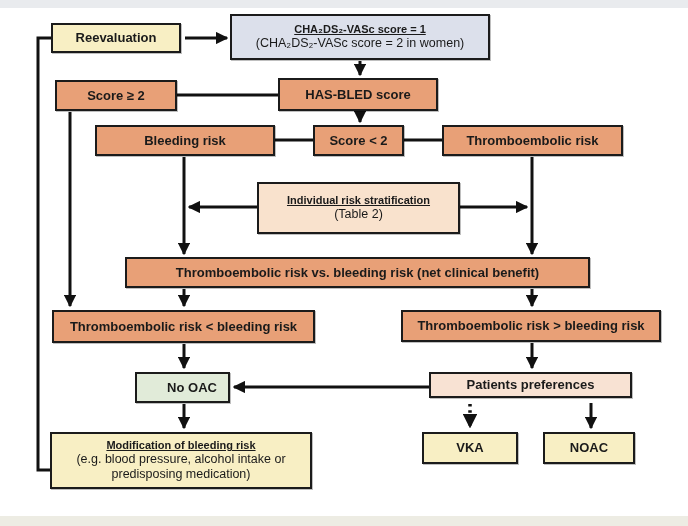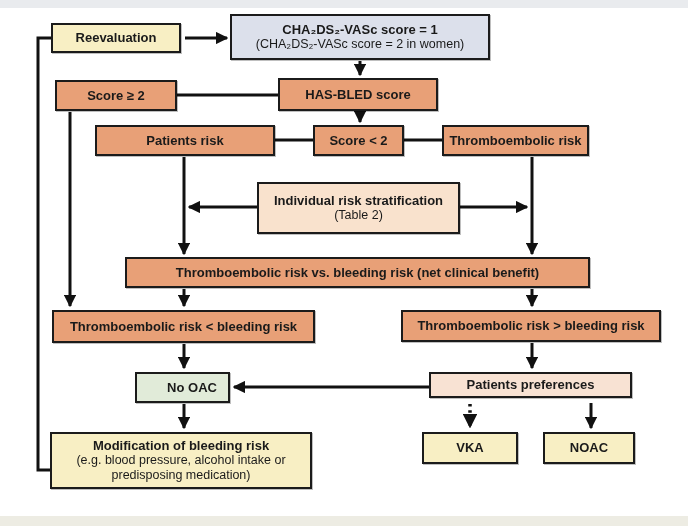--- a/index.html
+++ b/index.html
@@ -12,38 +12,38 @@
   #edge-top{top:0;height:8px;background:#e9ebee;}
   #edge-bottom{top:516px;height:10px;background:#edece3;}
   svg.wires{position:absolute;left:0;top:0;width:688px;height:526px;pointer-events:none;}
   .node{
     position:absolute;box-sizing:border-box;
     border:2.5px solid var(--border);
     display:flex;flex-direction:column;align-items:center;justify-content:center;
     text-align:center;color:#1a1a1a;line-height:1.18;
     box-shadow:1px 1px 0 rgba(0,0,0,0.25);
   }
-  .node .l1{font-weight:bold;font-size:13px;}
+  .node .l1{font-weight:bold;font-size:11px;text-decoration:underline;}
   .node .l2,.node .l3{font-weight:normal;font-size:12.5px;}
   .bold-label{font-weight:bold;font-size:13px;}
   .orange{background:var(--orange);}
   .cream{background:var(--cream);}
   .lavender{background:var(--lavender);}
   .peach{background:var(--peach);align-items:center;}
   .pink{background:var(--pink);}
   .green{background:var(--green);padding-left:19px;}
 
   
   #n-reevaluation{left:51px;top:23px;width:130px;height:30px;}
   #n-chadsvasc{left:230px;top:14px;width:260px;height:46px;}
   #n-score-ge-2{left:55px;top:80px;width:122px;height:31px;}
   #n-has-bled{left:278px;top:78px;width:160px;height:33px;}
   #n-bleeding-risk{left:95px;top:125px;width:180px;height:31px;}
   #n-score-lt-2{left:313px;top:125px;width:91px;height:31px;}
-  #n-thromboembolic-risk{left:442px;top:125px;width:147px;height:31px;}
+  #n-thromboembolic-risk{left:442px;top:125px;width:181px;height:31px;}
   #n-individual-risk{left:257px;top:182px;width:203px;height:52px;}
   #n-net-benefit{left:125px;top:257px;width:465px;height:31px;}
   #n-risk-lt{left:52px;top:310px;width:263px;height:33px;}
   #n-risk-gt{left:401px;top:310px;width:260px;height:32px;}
   #n-no-oac{left:135px;top:372px;width:95px;height:31px;}
   #n-patient-pref{left:429px;top:372px;width:203px;height:26px;}
   #n-vka{left:422px;top:432px;width:96px;height:32px;}
   #n-noac{left:543px;top:432px;width:92px;height:32px;}
   #n-modification{left:50px;top:432px;width:262px;height:57px;padding:4px 6px;}
 </style>
@@ -97,21 +97,21 @@
 
   <div class="node orange" id="n-score-ge-2">
     <span class="bold-label">Score ≥ 2</span>
   </div>
 
   <div class="node orange" id="n-has-bled">
     <span class="bold-label">HAS-BLED score</span>
   </div>
 
   <div class="node orange" id="n-bleeding-risk">
-    <span class="bold-label">Patients risk</span>
+    <span class="bold-label">Bleeding risk</span>
   </div>
 
   <div class="node orange" id="n-score-lt-2">
     <span class="bold-label">Score &lt; 2</span>
   </div>
 
   <div class="node orange" id="n-thromboembolic-risk">
     <span class="bold-label">Thromboembolic risk</span>
   </div>
 

